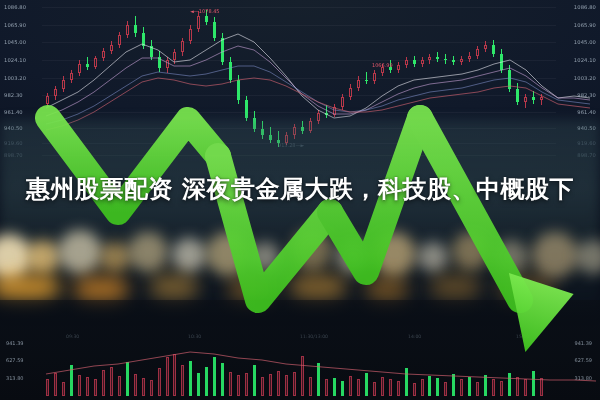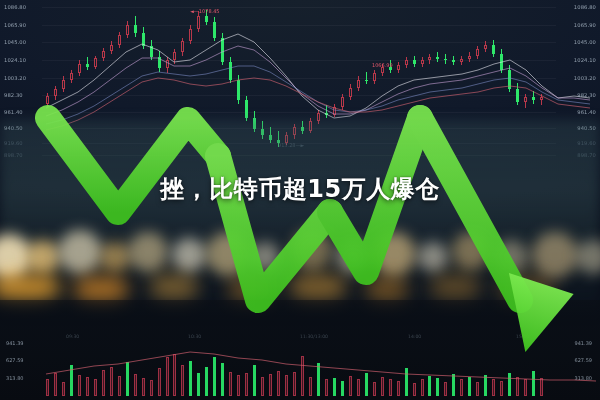--- a/index.html
+++ b/index.html
@@ -525,16 +525,16 @@
     <g stroke="url(#agrad)" stroke-width="26" stroke-linecap="round" stroke-linejoin="round" fill="none" opacity="0.92">
       <path d="M 48 118 L 118 212 L 188 120 L 218 156"></path>
       <path d="M 218 156 L 258 300 L 330 212"></path>
       <path d="M 330 212 L 366 272 L 420 118"></path>
       <path d="M 420 118 L 520 300"></path>
     </g>
     <polygon points="498,282 566,282 538,352" fill="url(#agrad)" opacity="0.95" transform="rotate(18 532 312)"></polygon>
   </svg>
 
   <div class="headline">
-    <span class="l2">挫，比特币超15万人爆仓</span>
+    <span>惠州股票配资 深夜贵金属大跌，科技股、中概股下</span>
   </div>
 
 </div>
 
 </body></html>

